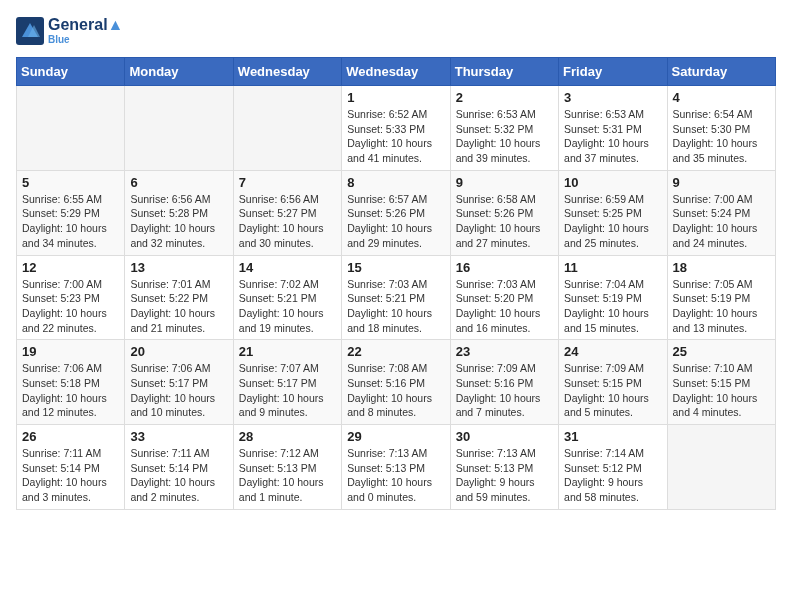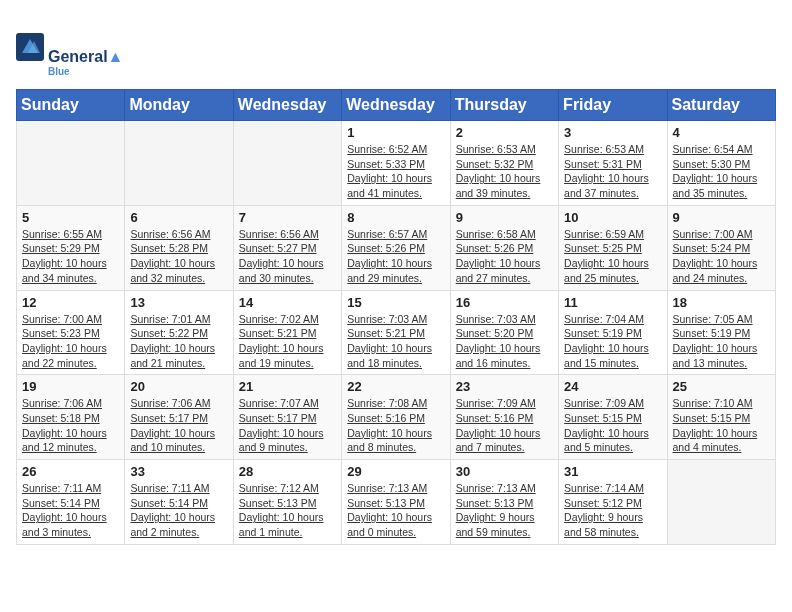--- a/index.html
+++ b/index.html
@@ -38,21 +38,21 @@
       color: #444;
     }
     .calendar {
       width: 100%;
       border-collapse: collapse;
       border: 1px solid #ccc;
     }
     .calendar th {
       background: #3a6abf;
       color: #fff;
-      font-size: 16px;
+      font-size: 13px;
       font-weight: bold;
       padding: 6px 4px;
       text-align: left;
       border: 1px solid #2a5aaf;
     }
     .calendar td {
       vertical-align: top;
       border: 1px solid #ddd;
       padding: 4px 5px;
       font-size: 11px;
@@ -67,41 +67,40 @@
     .day-number {
       font-size: 13px;
       font-weight: bold;
       color: #222;
       margin-bottom: 2px;
     }
     .day-info {
       font-size: 10.5px;
       color: #333;
       line-height: 1.4;
-      text-decoration: underline;
     }
     .empty-cell {
       background: #f5f5f5 !important;
     }
     
     .row-even td { background: #f0f4fa; }
     .row-odd td { background: #fff; }
   </style>
 </head>
 <body>
 
 <div class="header">
   <div class="logo">
     <svg class="logo-icon" viewBox="0 0 28 28">
       <rect width="28" height="28" rx="3" fill="#1a3d6e"></rect>
       <polygon points="14,6 22,20 6,20" fill="#4a90d9"></polygon>
       <polygon points="18,8 24,20 12,20" fill="#6ab0e8" opacity="0.6"></polygon>
     </svg>
     <div>
-      <div style="font-size:16px;font-weight:bold;color:#1a3d6e;margin-top:32px;">General<span style="color:#4a90d9;">▲</span></div>
+      <div style="font-size:16px;font-weight:bold;color:#1a3d6e;">General<span style="color:#4a90d9;">▲</span></div>
       <div style="font-size:10px;font-weight:bold;color:#4a90d9;">Blue</div>
     </div>
   </div>
   <div class="title-block">
     <div class="main-title"></div>
     <div class="subtitle"></div>
   </div>
 </div>
 
 <table class="calendar">

